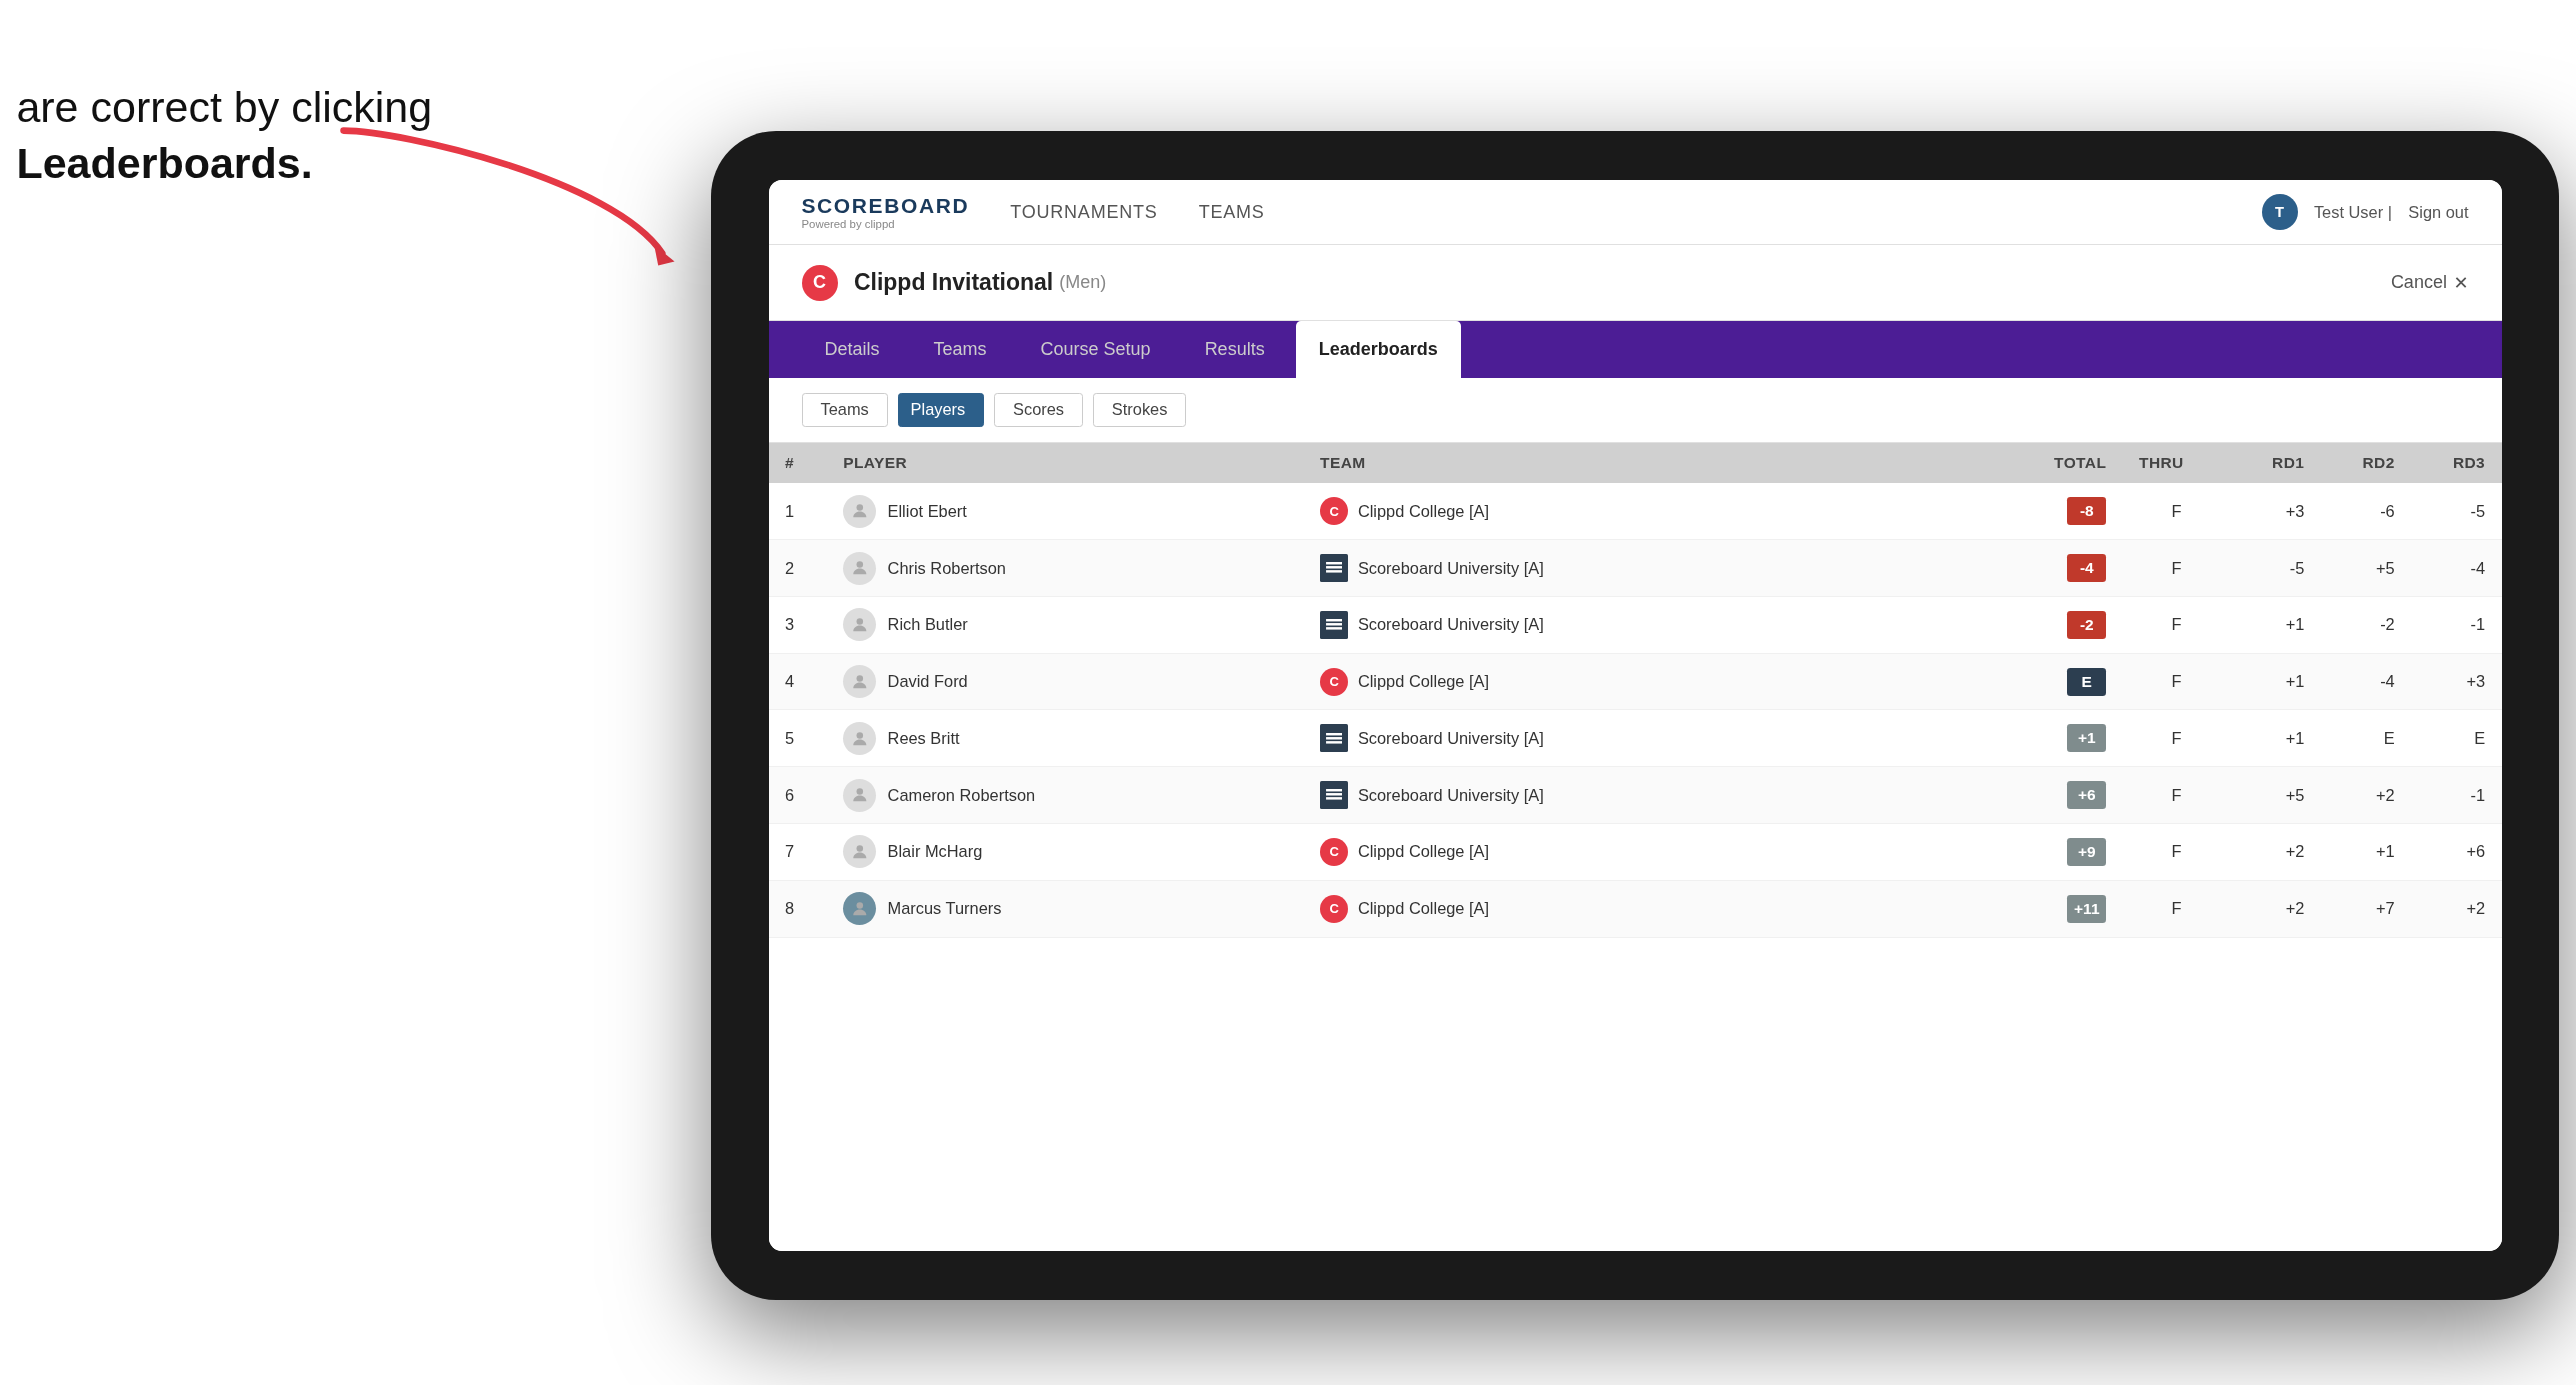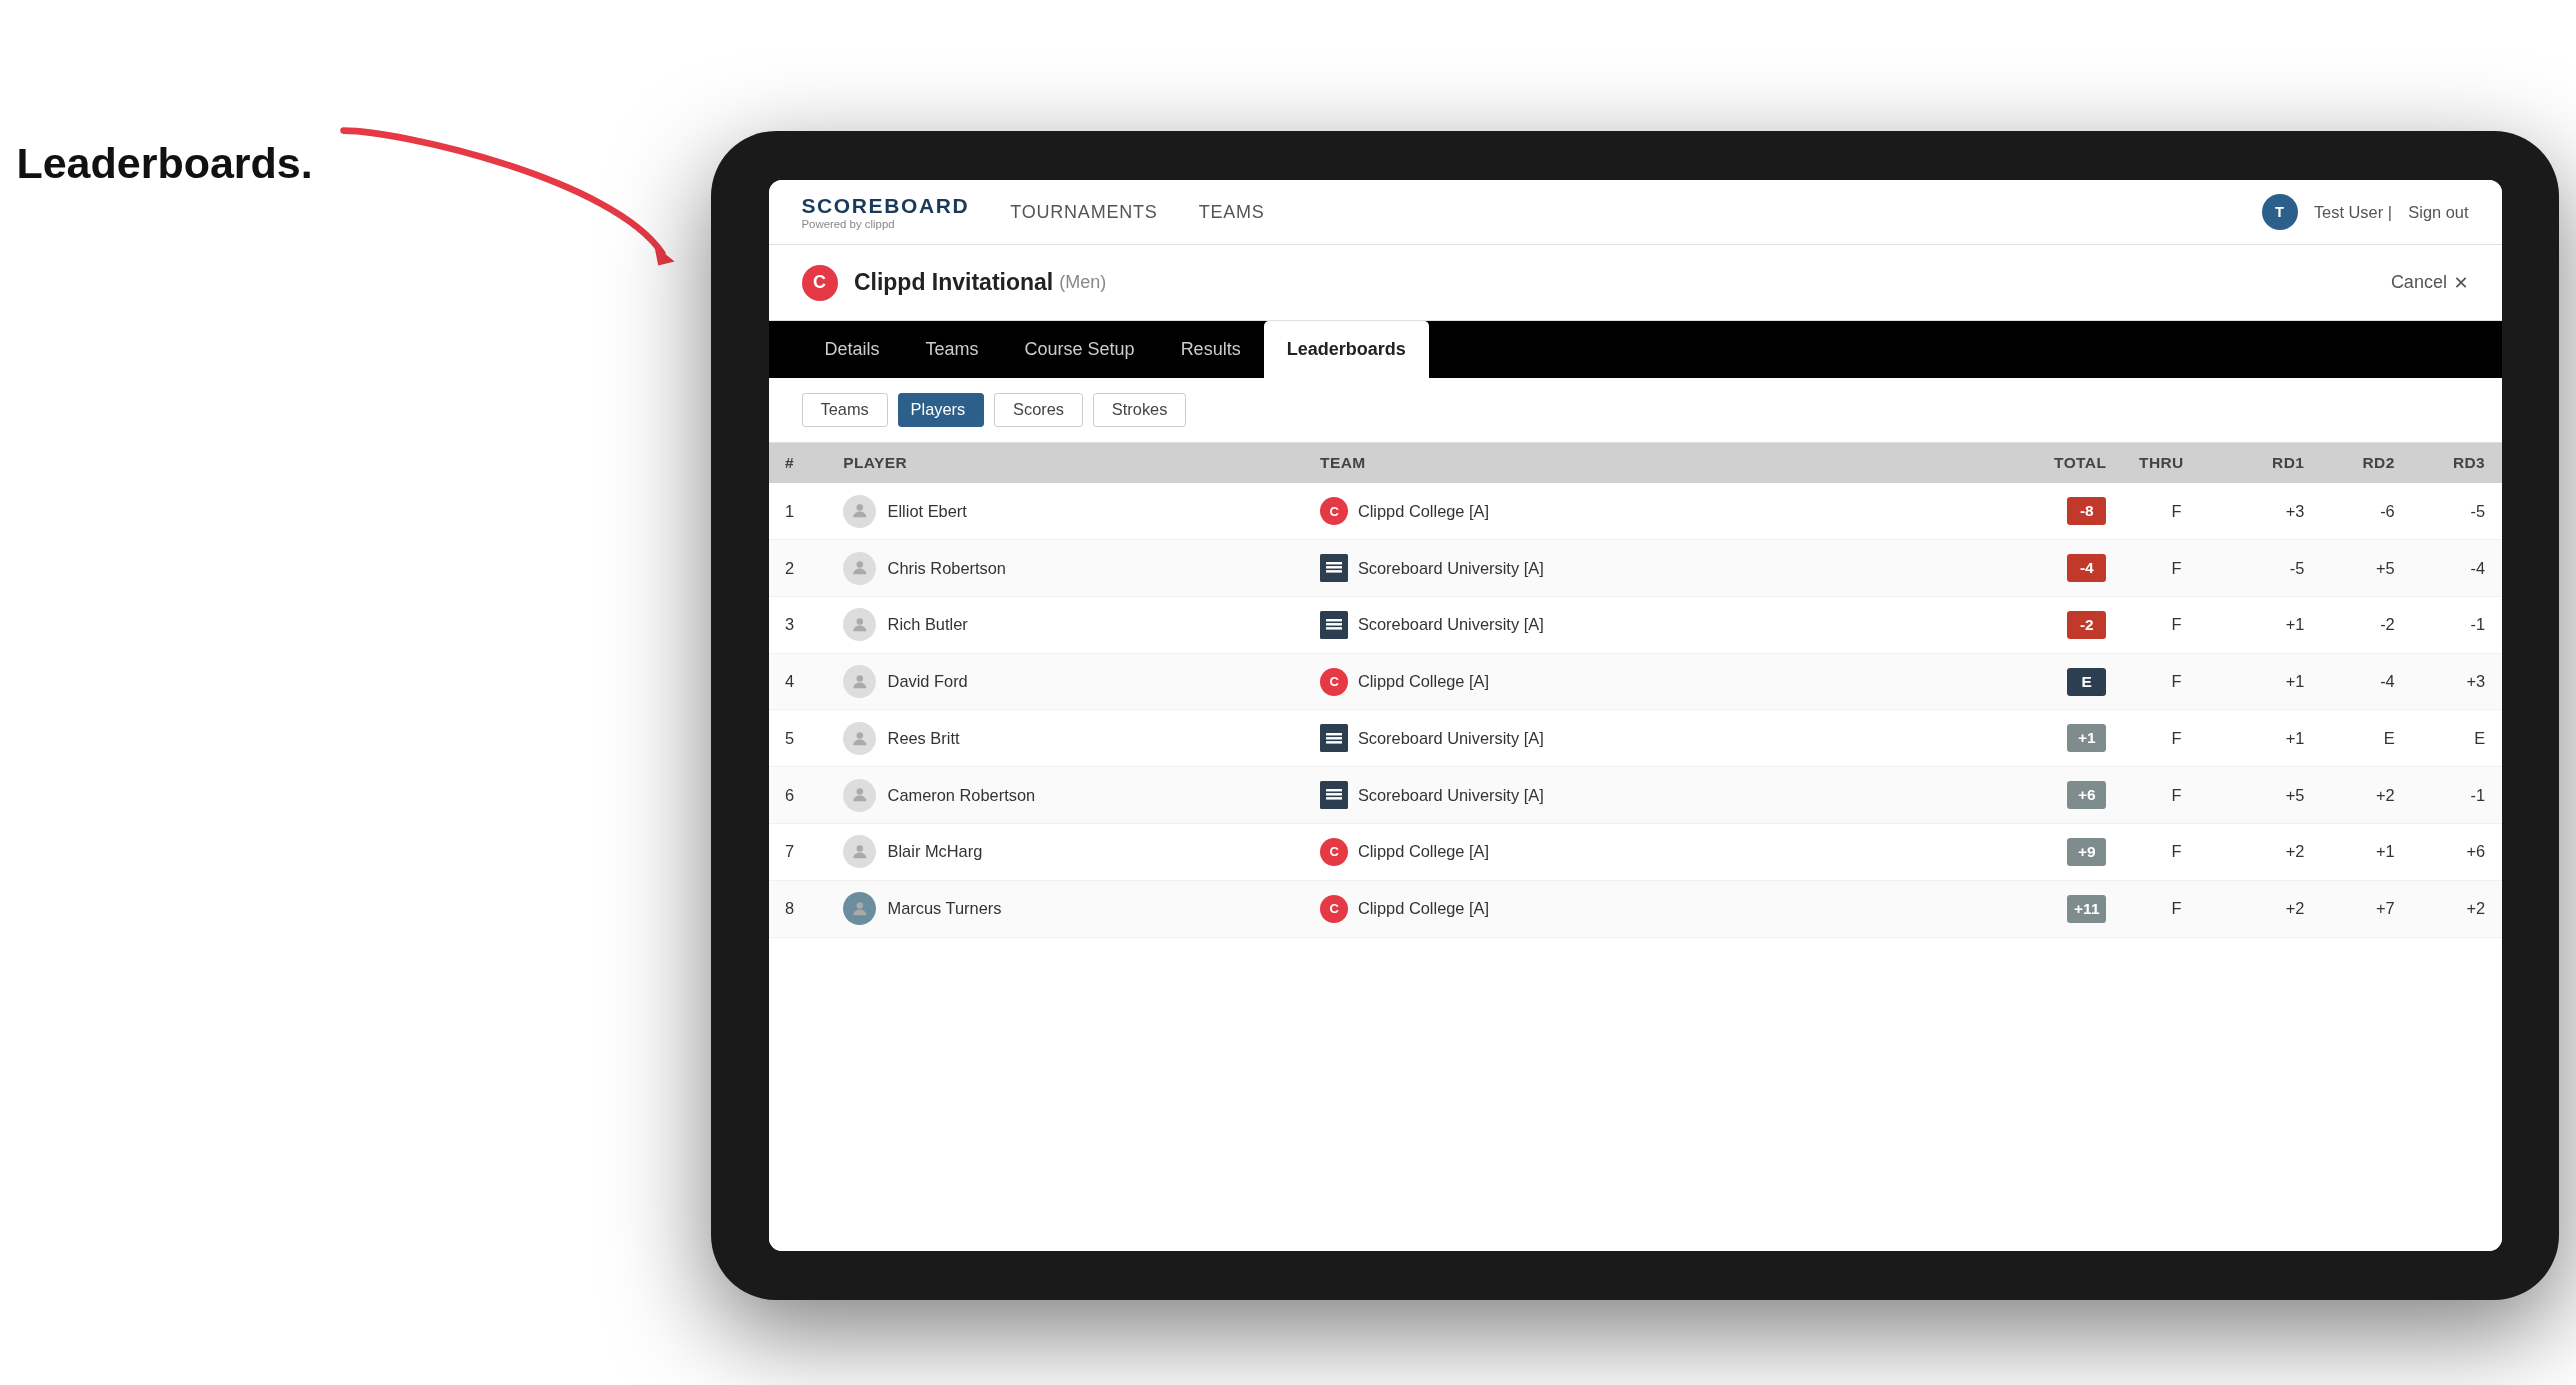--- a/index.html
+++ b/index.html
@@ -168,26 +168,26 @@
       font-size: 18px;
       color: #555;
       cursor: pointer;
       display: flex;
       align-items: center;
       gap: 6.5px;
     }
 
     
     .tab-bar {
-      background: #000000;
+      background: #4c1d95;
       height: 57px;
       display: flex;
       align-items: center;
       padding: 0 33px;
-      gap: 0;
+      gap: 8px;
       flex-shrink: 0;
     }
     .tab-item {
       padding: 0 23px;
       height: 57px;
       display: flex;
       align-items: center;
       font-size: 18px;
       color: #ccc;
       cursor: pointer;
@@ -322,21 +322,21 @@
     .col-team { width: 491px; }
     .col-total { width: 98px; text-align: right; }
     .col-thru { width: 65px; text-align: center; }
     .col-rd { width: 65px; text-align: right; }
   </style>
 </head>
 <body>
 
 <div class="instruction">
   <br>
-  <br>
+  <span>are correct by clicking</span><br>
   <strong>Leaderboards.</strong>
 </div>
 
 <div class="arrow-container">
   <svg viewBox="0 0 460 200" xmlns="http://www.w3.org/2000/svg">
     <path d="M 30 20 C 100 20 360 80 420 170" stroke="#e63946" stroke-width="8" fill="none" stroke-linecap="round"></path>
     <polygon points="410,160 435,180 415,185" fill="#e63946"></polygon>
   </svg>
 </div>
 

